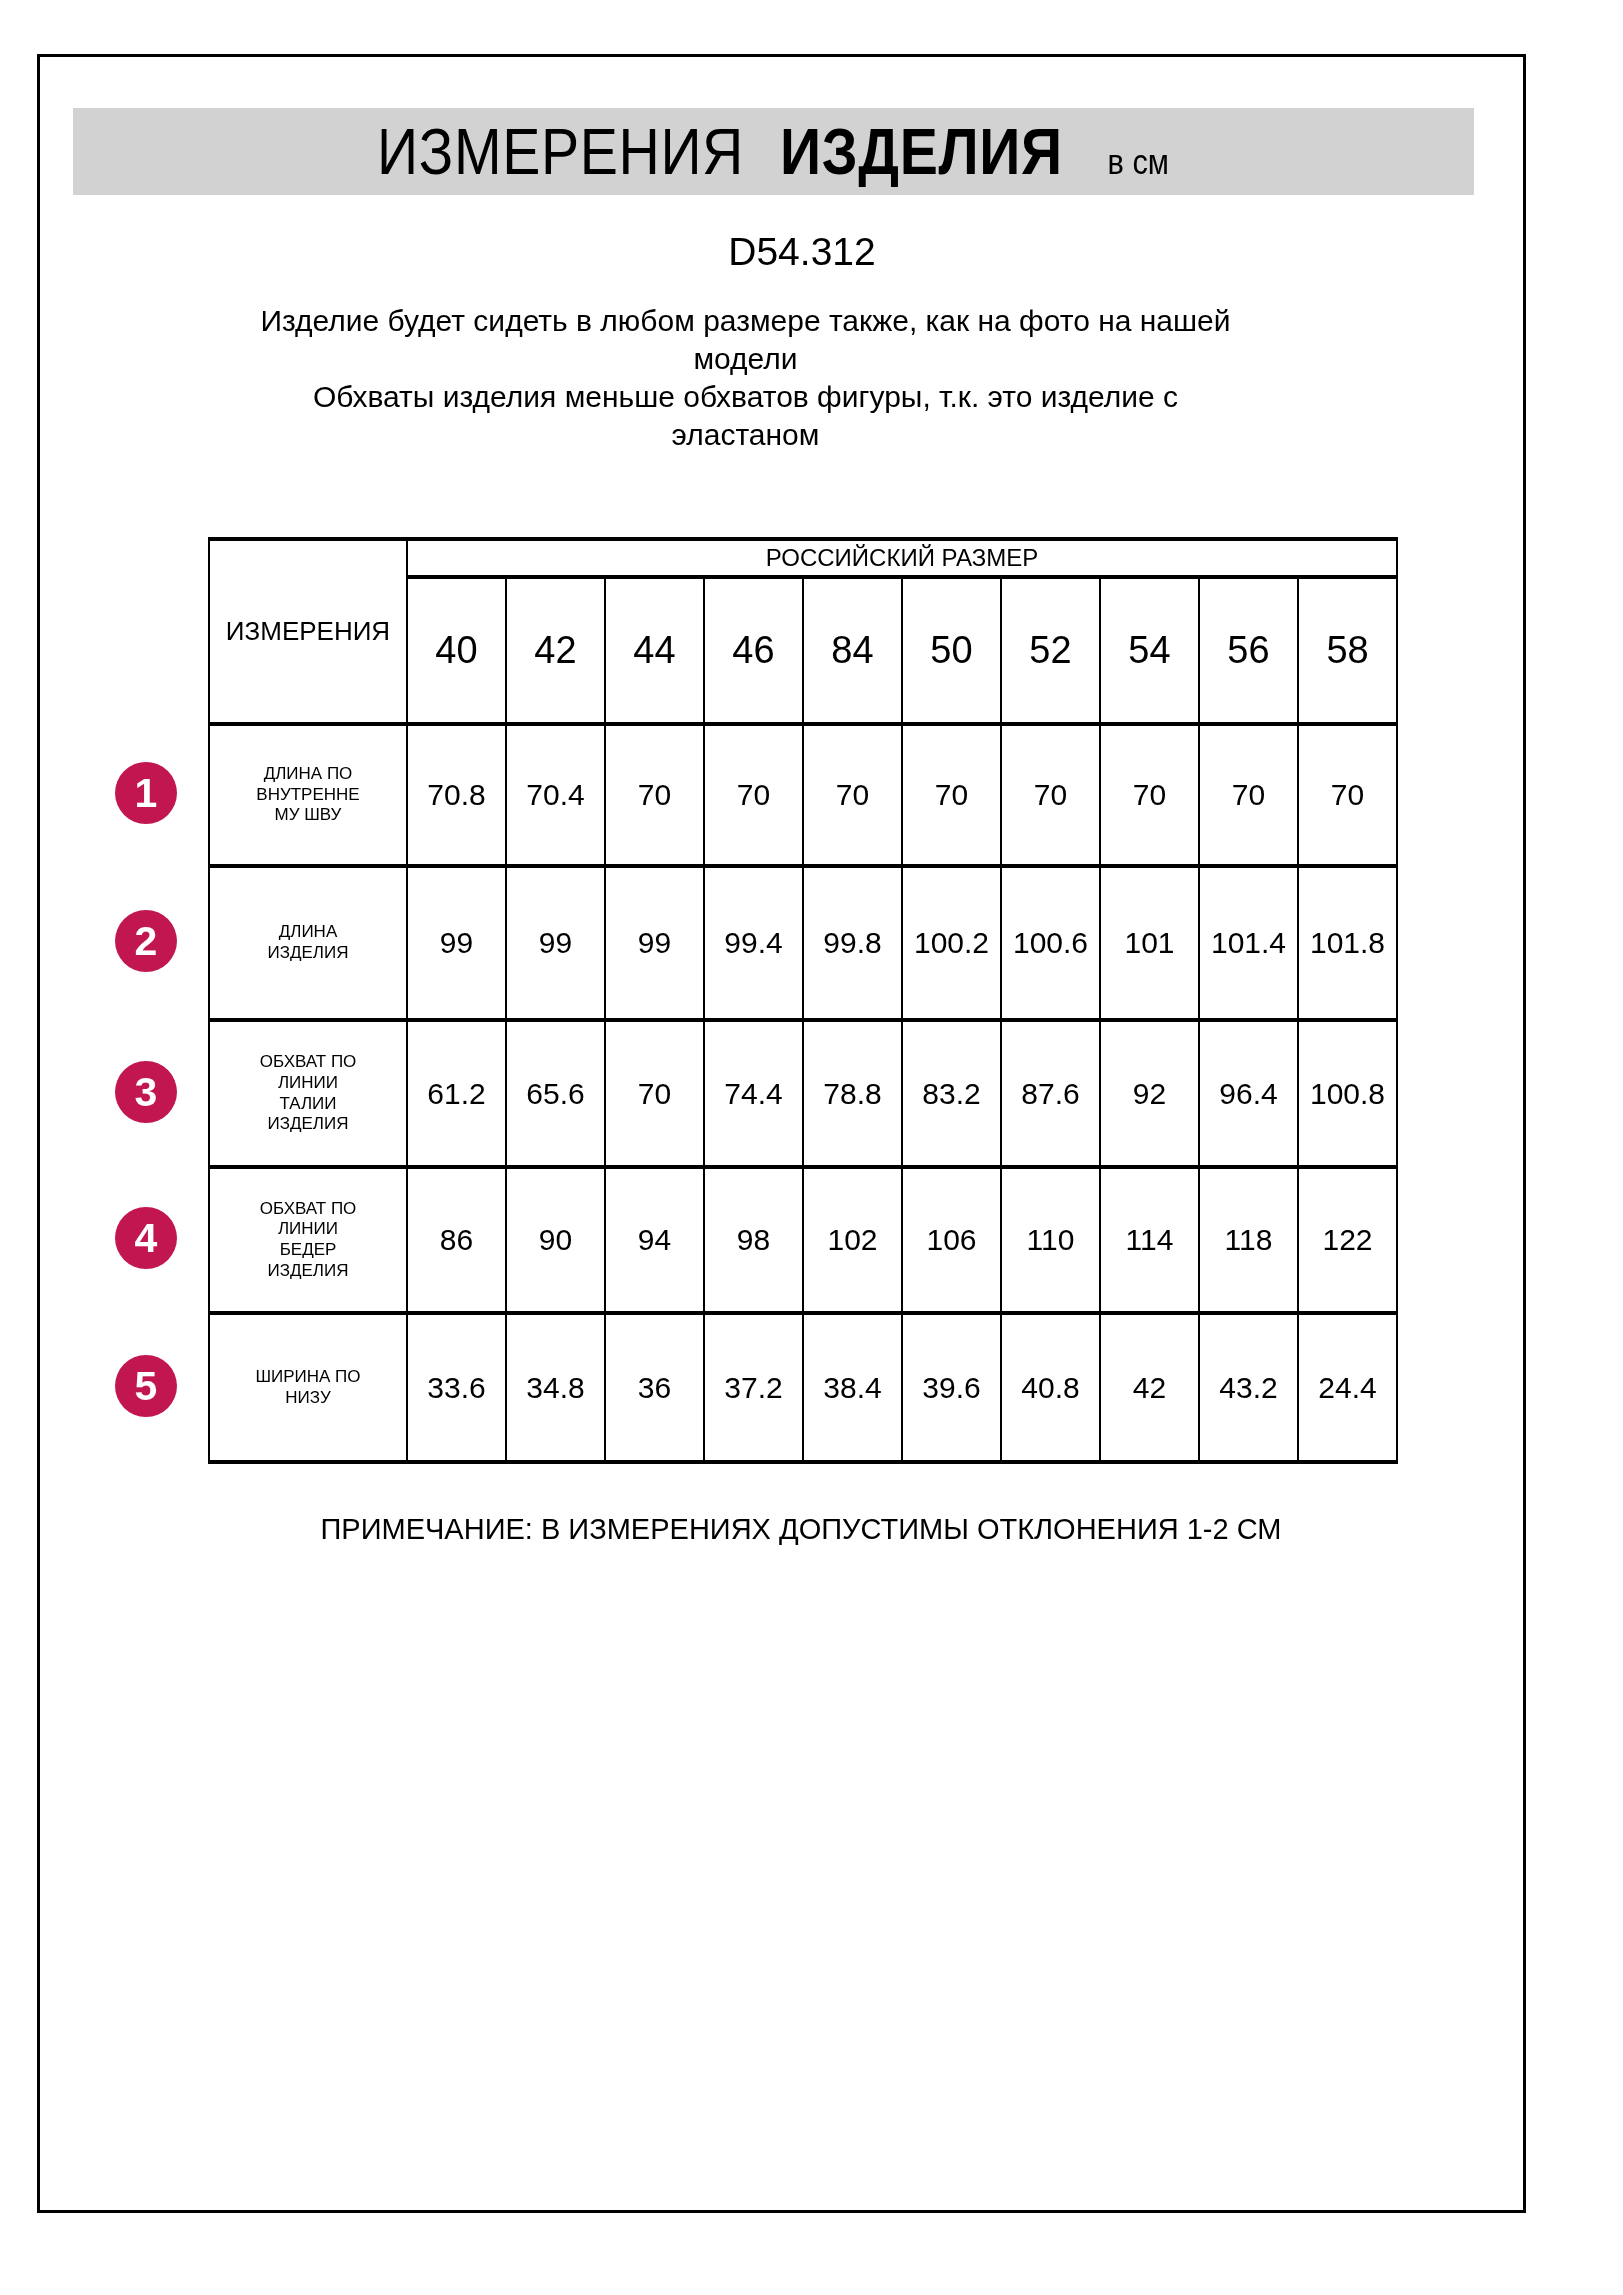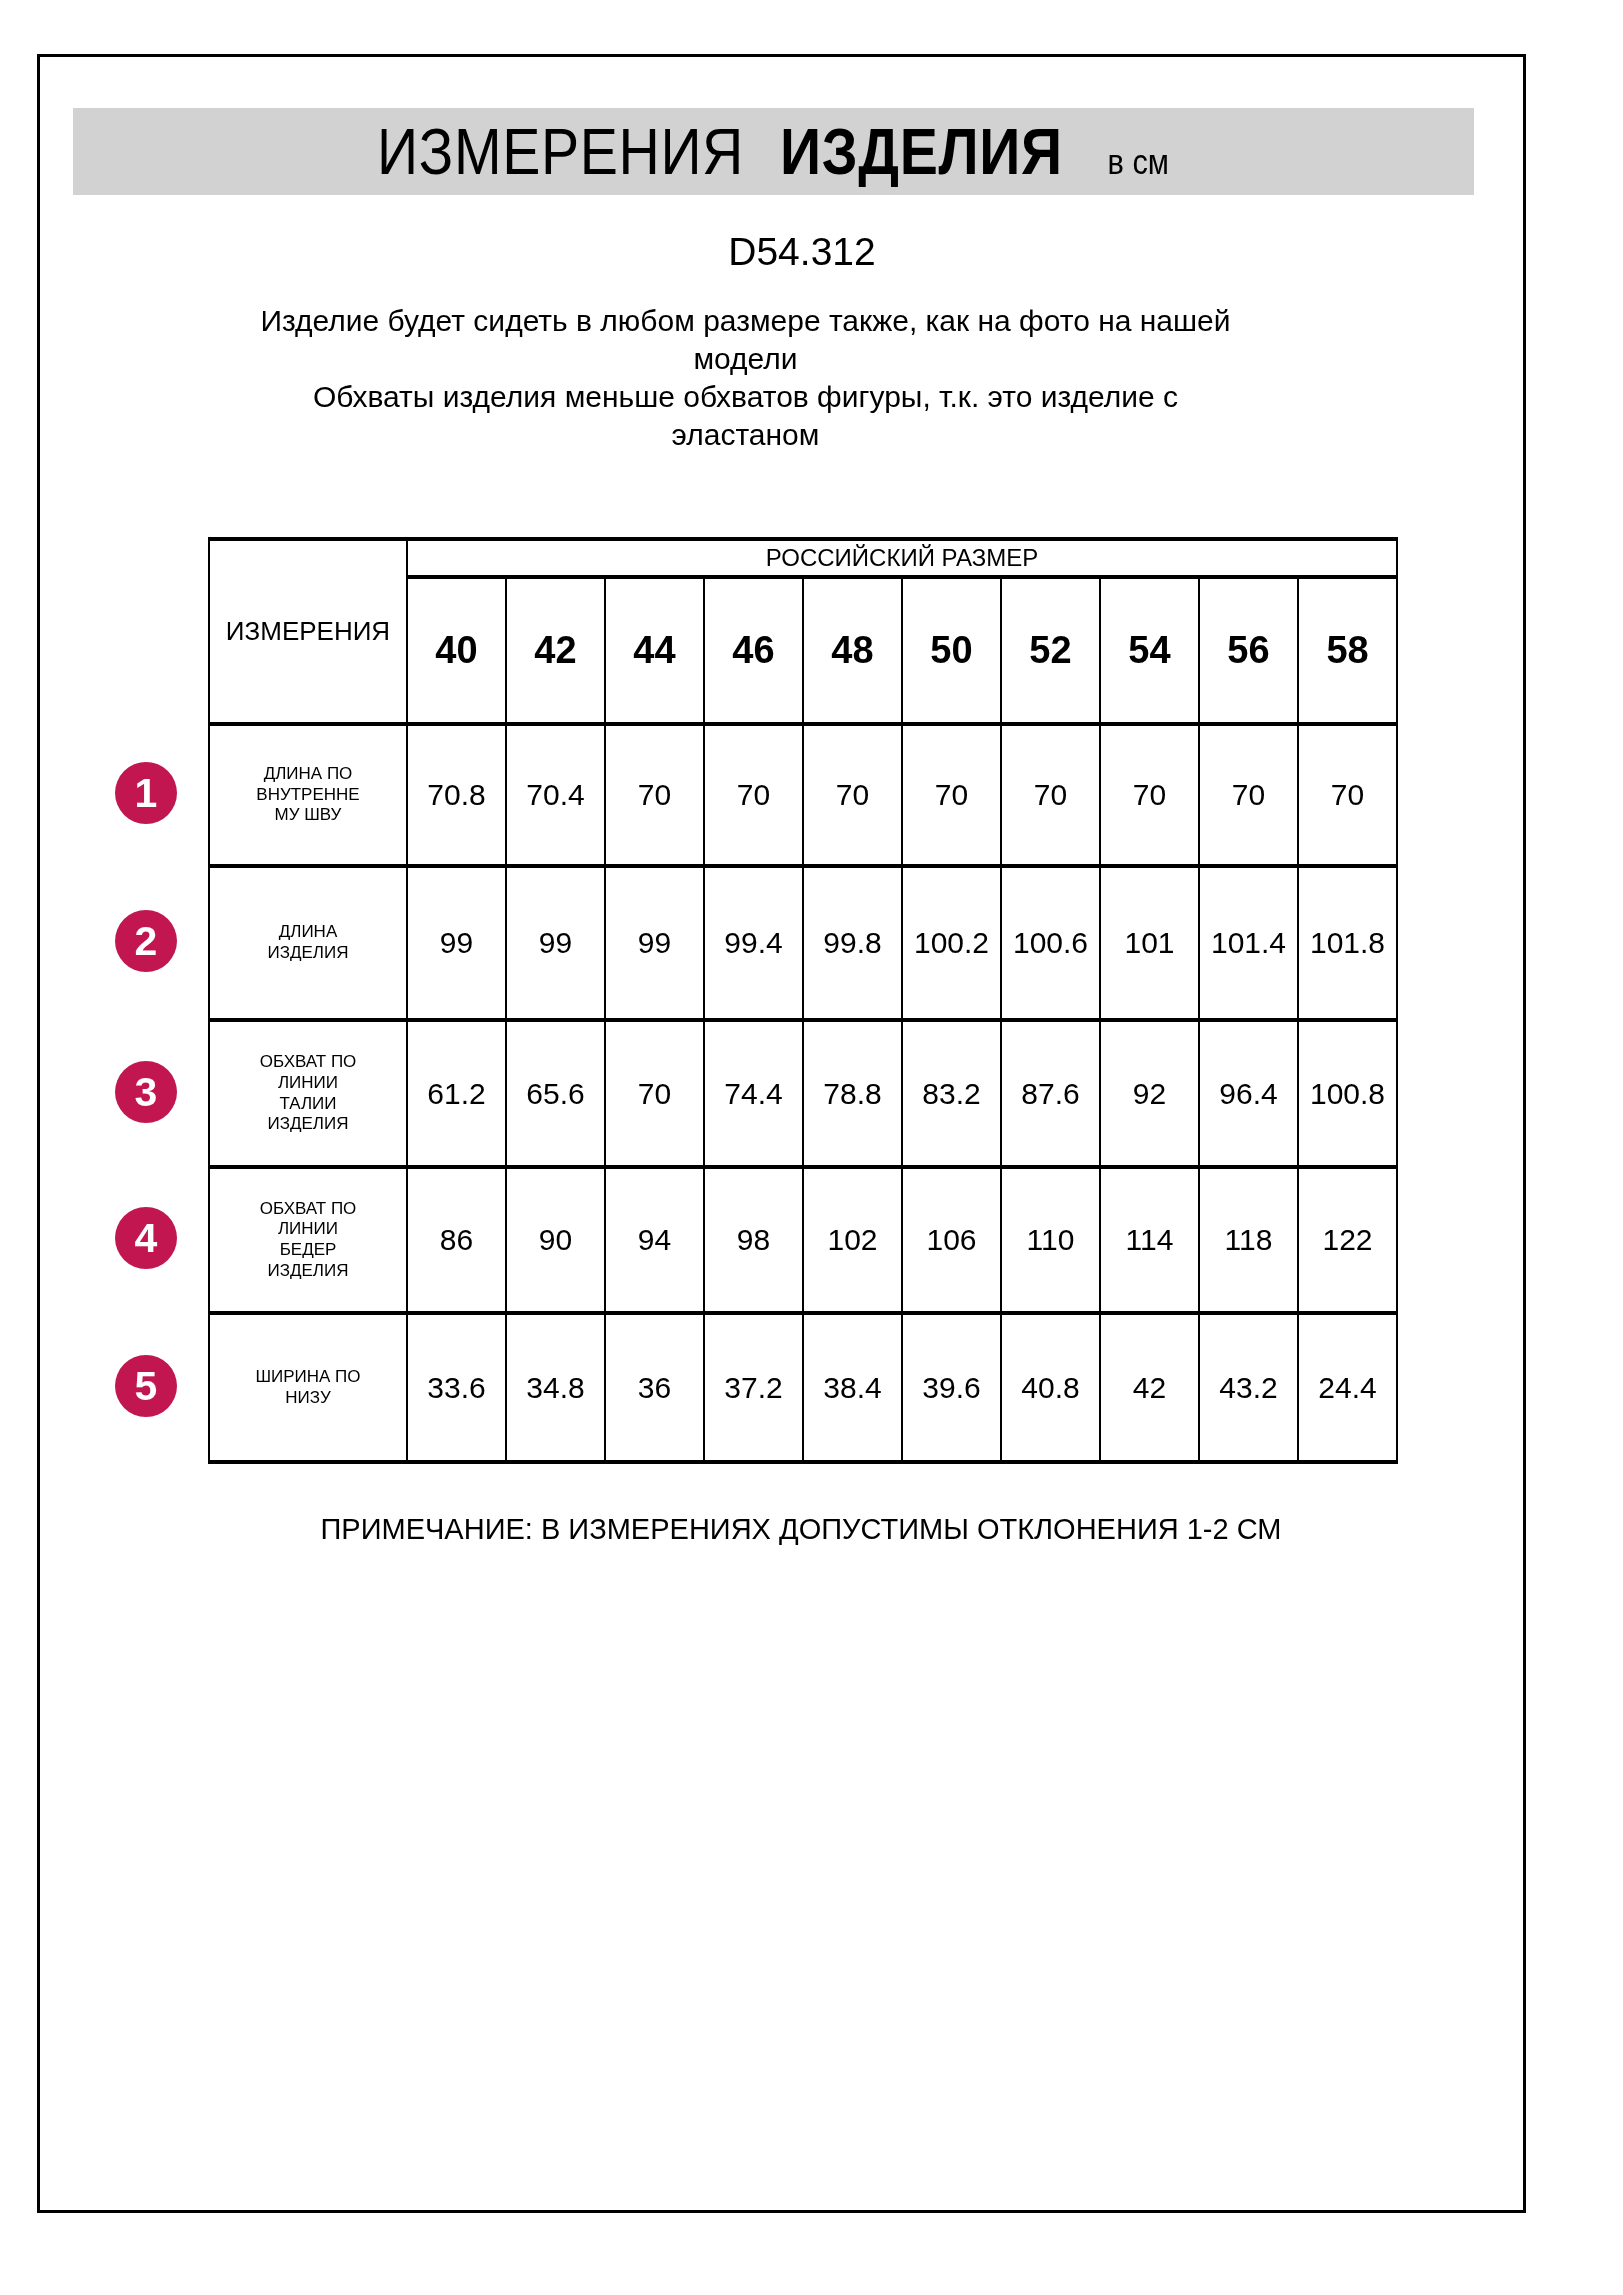--- a/index.html
+++ b/index.html
@@ -41,21 +41,21 @@
   .size-table th, .size-table td {
     border:2px solid var(--border, #000);
     padding:0 3.9px; text-align:center; vertical-align:middle;
     font-weight:normal; box-sizing:border-box;
   }
   tr.h1 > th { border-top-width:4.6px; border-bottom-width:4.6px; }
   tr.h2 > th { border-bottom-width:4.6px; }
   tr.dr > td { border-top-width:4.6px; border-bottom-width:4.6px; }
   th.corner { font-size:26px; border-bottom-width:4.6px; }
   th.sizehead { font-size:24px; }
-  th.size { font-size:38px; font-weight:bold;margin-left:36px; }
+  th.size { font-size:38px; font-weight:normal;margin-left:36px; }
   td.label { font-size:17px; line-height:1.22; white-space:pre-line; }
   td.val { font-size:30px; }
   tr.h1 { height:38px; }
   tr.h2 { height:147px; }
   tr.r1 { height:142px; }
   tr.r2 { height:154px; }
   tr.r3 { height:147px; }
   tr.r4 { height:146px; }
   tr.r5 { height:149px; }
 
@@ -115,21 +115,21 @@
   <tbody>
     <tr class="h1">
       <th class="corner" rowspan="2">ИЗМЕРЕНИЯ</th>
       <th class="sizehead" colspan="10">РОССИЙСКИЙ РАЗМЕР</th>
     </tr>
     <tr class="h2">
       <th class="size">40</th>
       <th class="size">42</th>
       <th class="size">44</th>
       <th class="size">46</th>
-      <th class="size">48</th>
+      <th class="size">84</th>
       <th class="size">50</th>
       <th class="size">52</th>
       <th class="size">54</th>
       <th class="size">56</th>
       <th class="size">58</th>
     </tr>
     <tr class="dr r1">
       <td class="label">ДЛИНА ПО
 ВНУТРЕННЕ
 МУ ШВУ</td>

